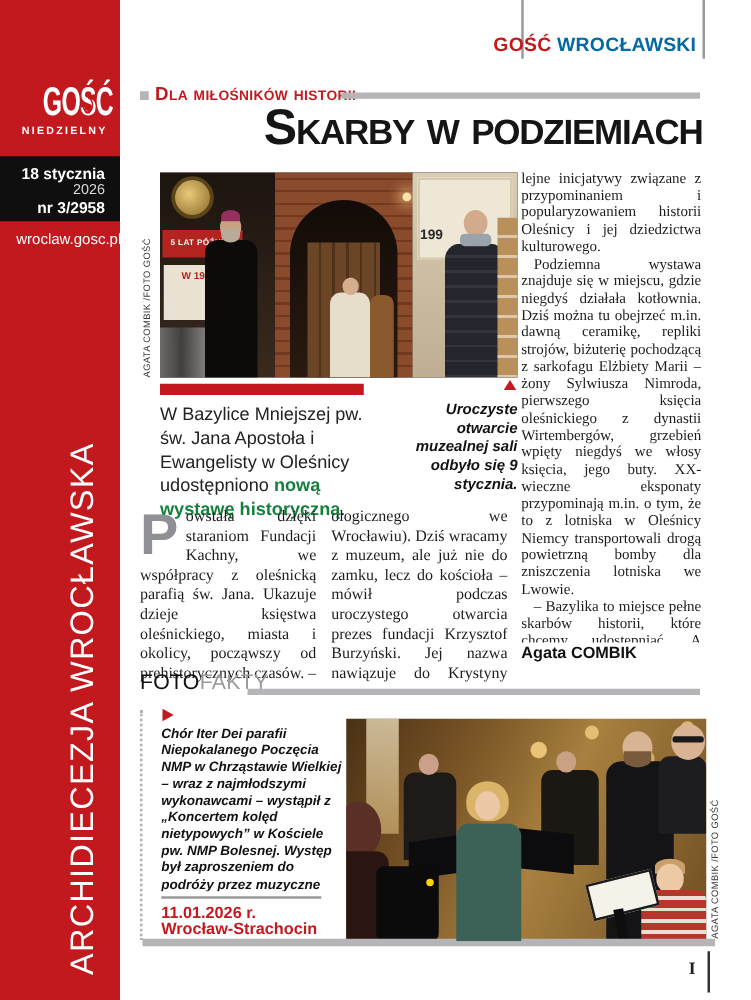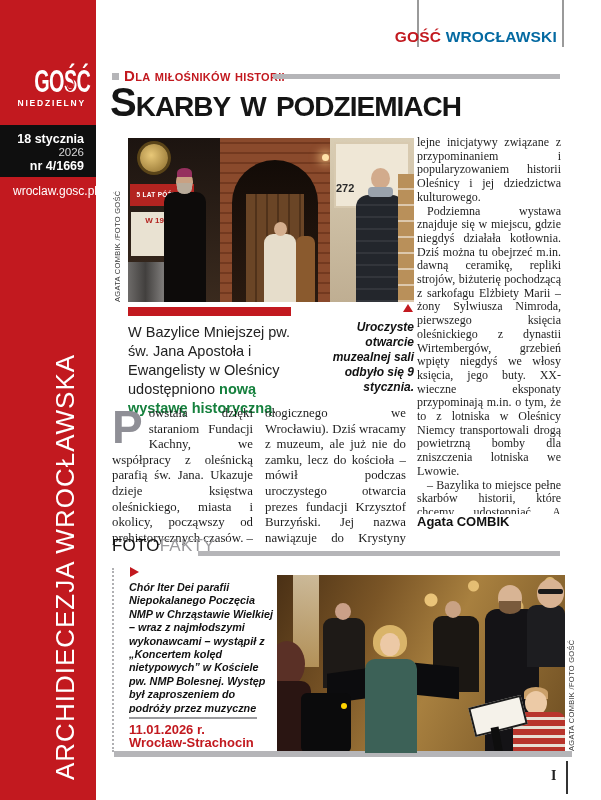--- a/index.html
+++ b/index.html
@@ -161,58 +161,58 @@
 <div class="page">
 
   <div class="sidebar">
     <div class="logo">
       <span class="logo-word"><span>G</span><span>O</span><span>ŚĆ</span><i class="logo-swirl"></i></span>
       <div class="logo-sub">NIEDZIELNY</div>
     </div>
     <div class="date-box">
       <div class="d1">18 stycznia</div>
       <div class="d2">2026</div>
-      <div class="d3">nr 4/1669</div>
+      <div class="d3">nr 3/2958</div>
     </div>
     <div class="website">wroclaw.gosc.pl</div>
     <div class="region-vert vert">ARCHIDIECEZJA WROCŁAWSKA</div>
   </div>
 
   <div class="ed-line l"></div>
   <div class="ed-line r"></div>
   <div class="edition">
     <span class="red">GOŚĆ</span>
     <span class="blk">WROCŁAWSKI</span>
   </div>
 
   <div class="kicker-square"></div>
   <div class="kicker">Dla miłośników historii</div>
   <div class="kicker-rule"></div>
-  <h1 class="headline" style="margin:0;">Skarby w podziemiach</h1>
+  <h1 class="headline" style="margin:0;text-align:right;">Skarby w podziemiach</h1>
 
   <div class="photo1">
     <div class="p1-left"></div>
     <div class="p1-plaque"></div>
     <div class="p1-poster-red">5 LAT PÓŹNIEJ</div>
     <div class="p1-poster-white">W 1945</div>
     <div class="p1-bw"></div>
     <div class="p1-bishop-body"></div>
     <div class="p1-bishop-head"></div>
     <div class="p1-bishop-cap"></div>
     <div class="p1-bishop-beard"></div>
     <div class="p1-arch-wall"></div>
     <div class="p1-arch-open"></div>
     <div class="p1-door"></div>
     <div class="p1-lamp"></div>
     <div class="p1-person2"></div>
     <div class="p1-woman-body"></div>
     <div class="p1-woman-head"></div>
     <div class="p1-right"></div>
     <div class="p1-board"></div>
-    <i class="p1-199">272</i>
+    <i class="p1-199">199</i>
     <div class="p1-man-body"></div>
     <div class="p1-man-head"></div>
     <div class="p1-man-scarf"></div>
     <div class="p1-tanboard"></div>
   </div>
   <div class="photo-credit credit1 vert">AGATA COMBIK /FOTO GOŚĆ</div>
 
   <div class="red-bar"></div>
   <p class="lead" style="margin:0;"><span>W Bazylice Mniejszej pw. św. Jana Apostoła i Ewangelisty w Oleśnicy udostępniono </span><b>nową wystawę historyczną</b><span>.</span></p>
   <div class="tri-up"></div>

